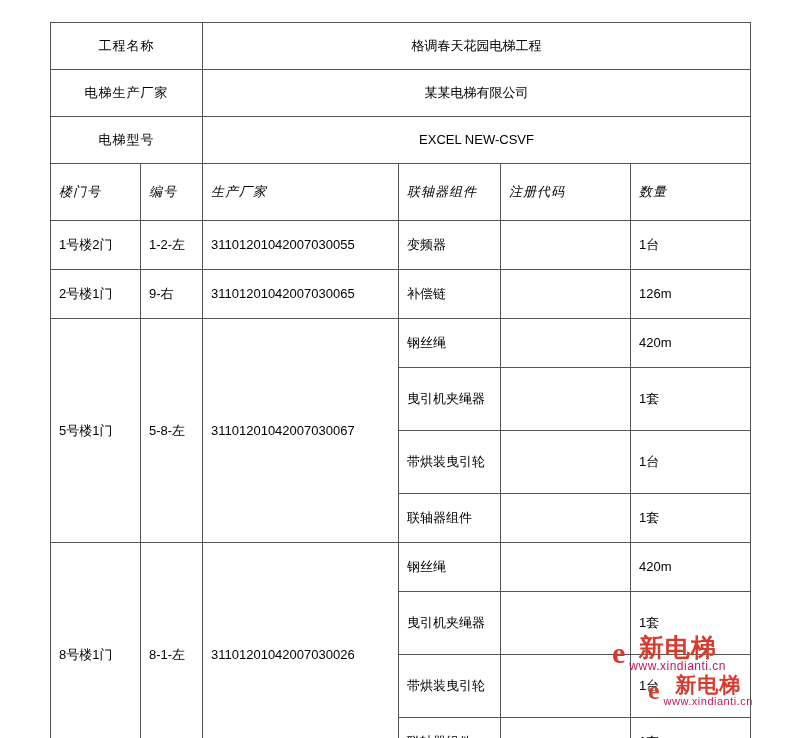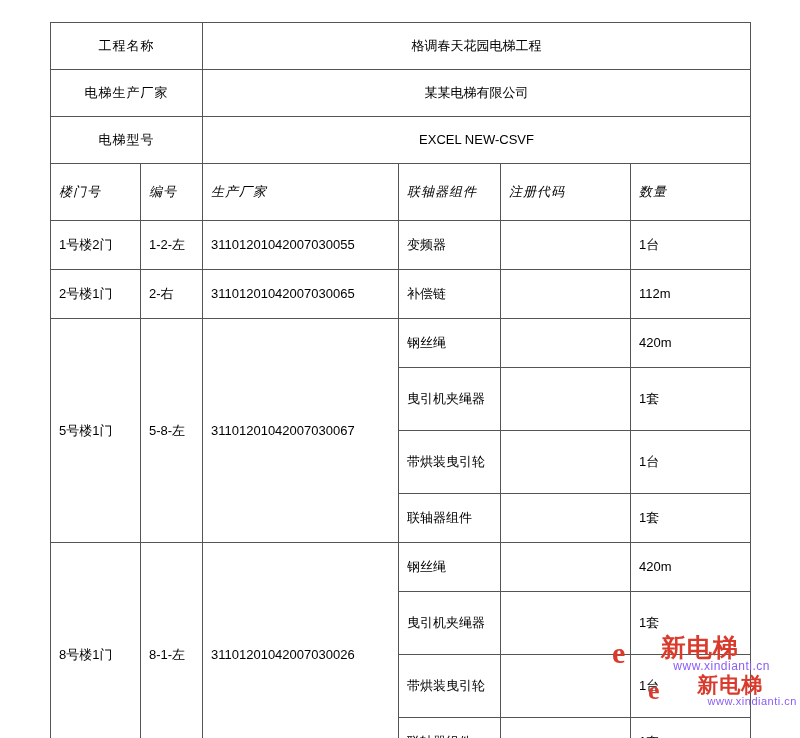--- a/index.html
+++ b/index.html
@@ -91,23 +91,22 @@
   }
   .wm-name {
     font-size: 25px;
     font-weight: bold;
     color: #d93a2b;
     letter-spacing: 1px;
   }
   .wm-2 .wm-name { font-size: 21px; }
   .wm-url {
     font-size: 12px;
-    color: #8b5cf6;
+    color: #be185d;
     letter-spacing: 0.5px;
-    margin-left: 44px;
   }
   .wm-2 .wm-url { font-size: 11px; }
 </style>
 </head>
 <body>
 
 <div id="sheet">
   <table class="doc-table">
     <colgroup>
       <col class="col-a">
@@ -145,25 +144,25 @@
         <td class="tall-row">1号楼2门</td>
         <td>1-2-左</td>
         <td>31101201042007030055</td>
         <td>变频器</td>
         <td></td>
         <td>1台</td>
       </tr>
 
       <tr>
         <td class="tall-row">2号楼1门</td>
-        <td>2-右</td>
+        <td>9-右</td>
         <td>31101201042007030065</td>
         <td>补偿链</td>
         <td></td>
-        <td>112m</td>
+        <td>126m</td>
       </tr>
 
       <tr>
         <td rowspan="4" class="v-mid">5号楼1门</td>
         <td rowspan="4" class="v-mid">5-8-左</td>
         <td rowspan="4" class="v-mid">31101201042007030067</td>
         <td class="tall-row">钢丝绳</td>
         <td></td>
         <td>420m</td>
       </tr>

